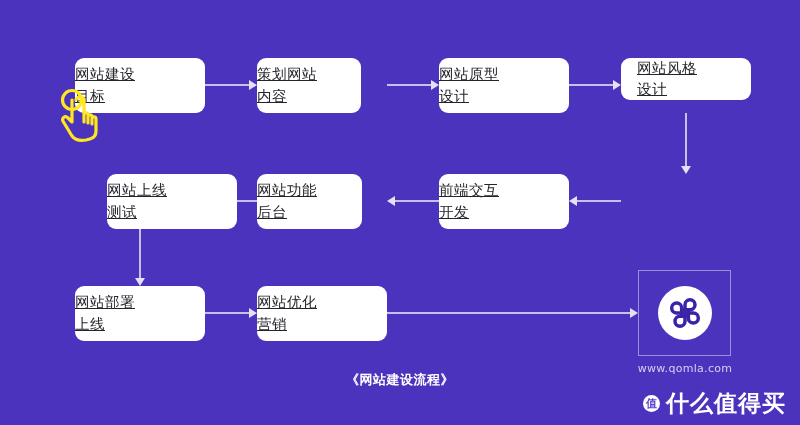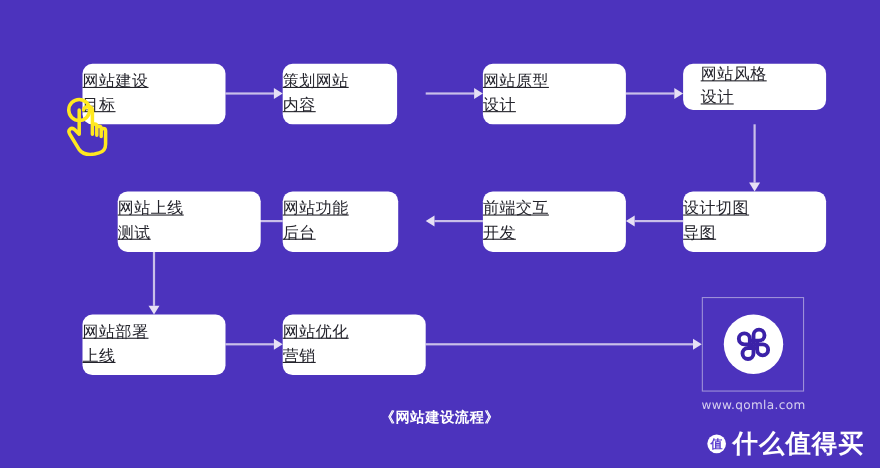--- a/index.html
+++ b/index.html
@@ -199,24 +199,20 @@
   <div class="node" style="left:439px; top:58px;  width:130px; height:55px;">
     <span class="l1">网站原型</span>
     <span class="l2">设计</span>
   </div>
 
   <div class="node" style="left:621px; top:58px;  width:130px; height:42px;padding-left:16px;">
     <span class="l1">网站风格</span>
     <span class="l2">设计</span>
   </div>
 
-  <div class="node" style="left:621px; top:174px; width:130px; height:55px;">
-    <span class="l1">设计切图</span>
-    <span class="l2">导图</span>
-  </div>
 
   <div class="node" style="left:439px; top:174px; width:130px; height:55px;">
     <span class="l1">前端交互</span>
     <span class="l2">开发</span>
   </div>
 
   <div class="node" style="left:257px; top:174px; width:105px; height:55px;">
     <span class="l1">网站功能</span>
     <span class="l2">后台</span>
   </div>

